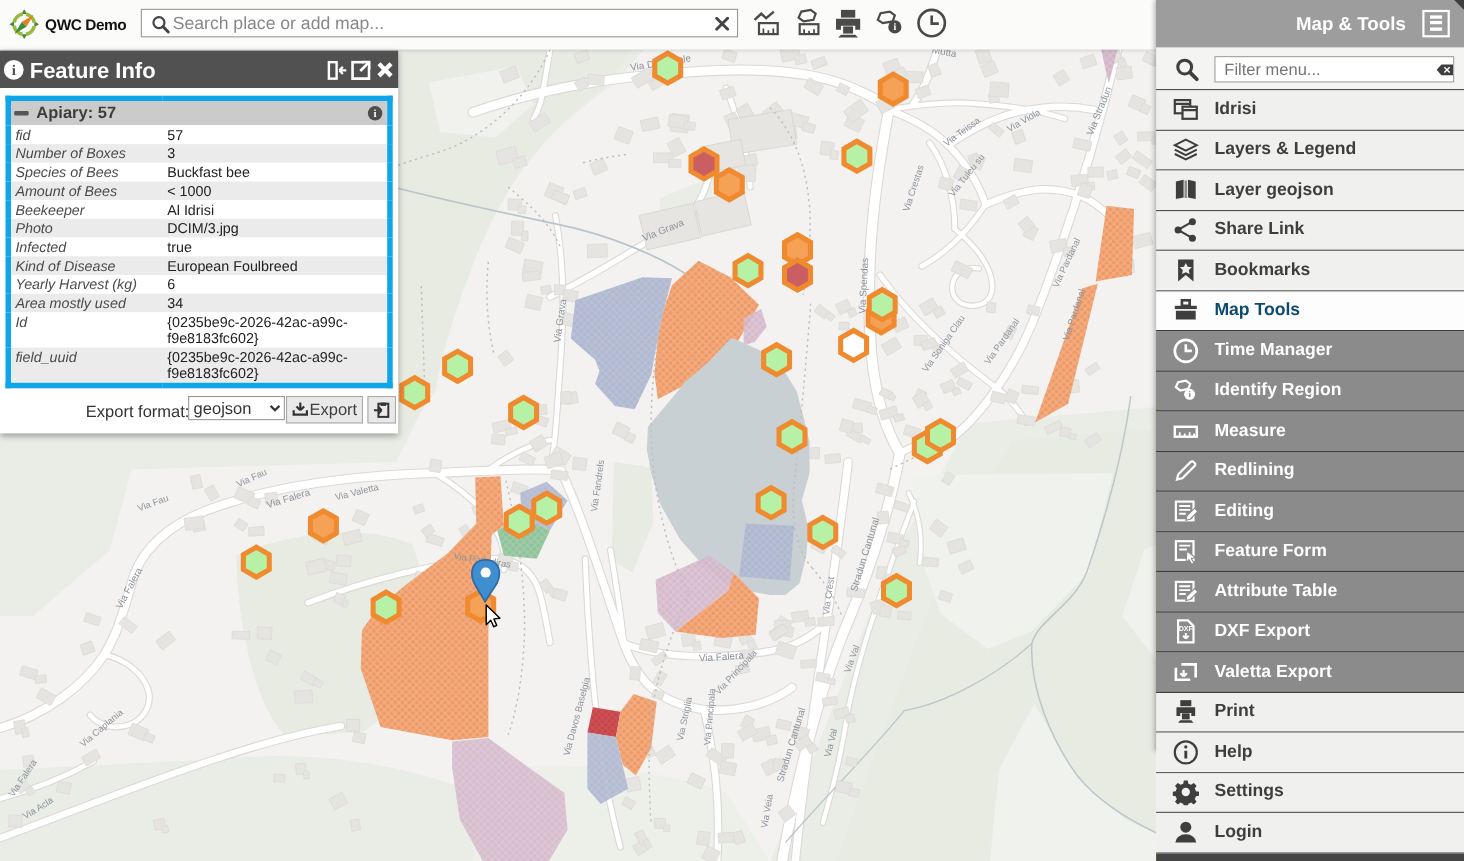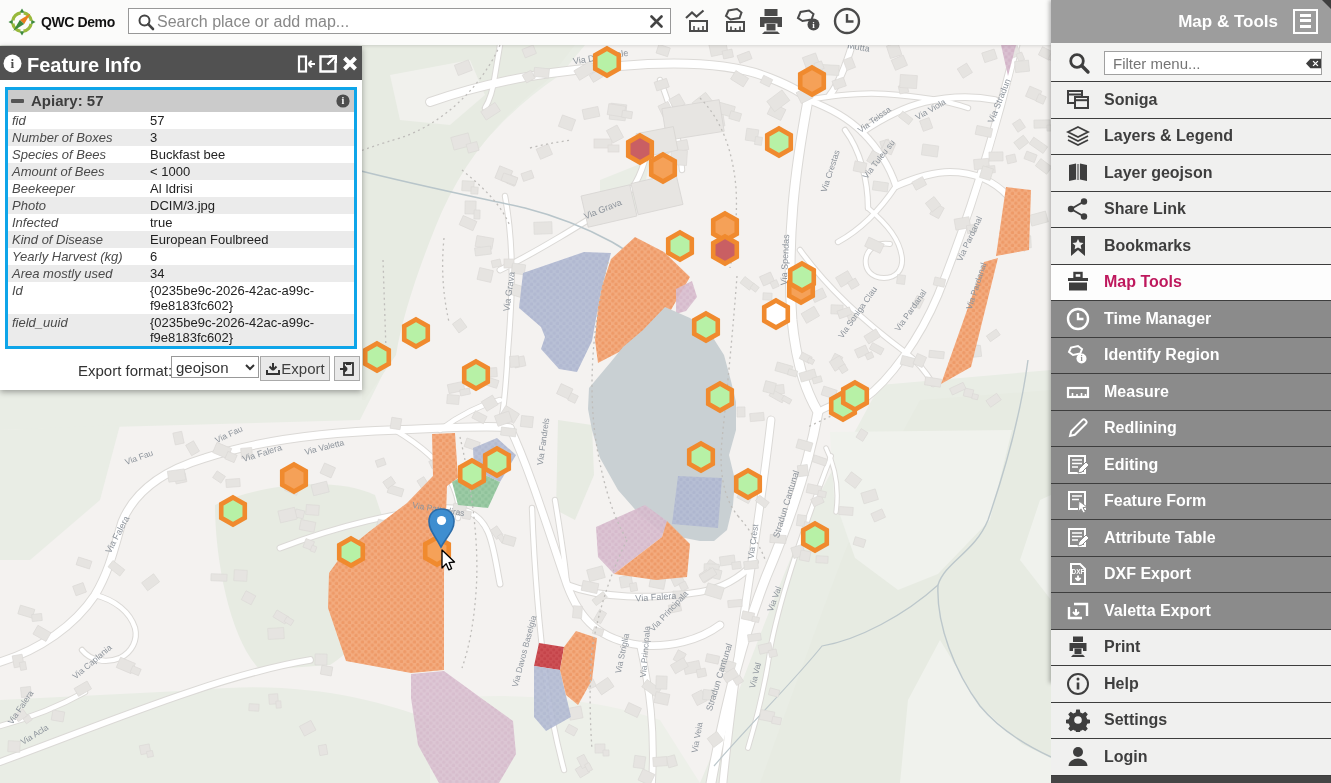--- a/index.html
+++ b/index.html
@@ -10,21 +10,21 @@
 #logo{position:absolute;left:8px;top:8px;}
 #logotext{position:absolute;left:41px;top:14px;font-size:14px;font-weight:bold;color:#111;letter-spacing:-0.4px;}
 #searchbox{position:absolute;left:128px;top:8px;width:543px;height:26px;background:#fff;border:1px solid #989898;box-sizing:border-box;}
 #searchph{position:absolute;left:28px;top:4px;font-size:16px;color:#888;}
 .tbicon{position:absolute;top:6px;width:30px;height:30px;}
 
 #fi{position:absolute;left:0;top:46px;width:362px;background:#fff;box-shadow:0 2px 6px rgba(0,0,0,0.35);}
 #fihead{height:34px;background:#515151;color:#fff;position:relative;}
 #fihead .title{position:absolute;left:27px;top:8px;font-size:20px;font-weight:bold;}
 #fibody{padding:7px 5px 0 5px;}
-table.attr{border-collapse:collapse;width:352px;font-size:13px;border:3px solid #0ea5e9;}
+table.attr{border-collapse:collapse;width:352px;font-size:13px;border:5px solid #0ea5e9;}
 table.attr td{padding:1px 4px;vertical-align:top;}
 tr.grouph td{background:#cbcbcb;font-weight:bold;font-size:15px;color:#3d3d3d;height:18px;padding:2px 4px;}
 tr.odd td{background:#fff;}
 tr.even td{background:#ebebeb;}
 td.k{font-style:italic;color:#4a4a4a;width:130px;margin-top:26px;}
 td.v{color:#222;}
 #fiexport{height:41px;position:relative;font-size:15px;color:#333;}
 #fiexport .lbl{position:absolute;left:73px;top:13px;}
 #fiexport select{position:absolute;left:166px;top:7px;width:88px;height:22px;font-size:15px;font-family:"Liberation Sans",sans-serif;border:1px solid #999;background:#fff;color:#333;}
 #btnexport{position:absolute;left:255px;top:7px;width:70px;height:25px;border:1px solid #aaa;background:#e9e9e9;font-size:15px;color:#404040;text-align:center;line-height:23px;box-sizing:border-box;}
@@ -38,21 +38,21 @@
 #burger i.f{margin-top:3.2px;}
 #corner{position:absolute;right:0;top:0;width:0;height:0;border-left:9px solid transparent;border-top:9px solid #3f3f3f;}
 #filterrow{height:38px;background:#f4f4f3;border-bottom:1px solid #3c3c3c;position:relative;}
 #filterrow input{position:absolute;left:53px;top:8px;width:218px;height:24px;border:1px solid #a0a0a0;box-sizing:border-box;font-size:15px;font-family:"Liberation Sans",sans-serif;color:#b91c1c;padding-left:8px;background:#fff;}
 .mi{height:35.5px;border-bottom:1px solid #3d3d3d;position:relative;}
 .mi .ic{position:absolute;left:15px;top:5.5px;width:24px;height:24px;}
 .mi .lb{position:absolute;left:53px;top:8.5px;font-size:16px;font-weight:bold;}
 .mi.light{background:#f0f0ef;}
 .mi.light .lb{color:#3e3e3e;}
 .mi.white{background:#fdfdfd;}
-.mi.white .lb{color:#be185d;}
+.mi.white .lb{color:#0c4a6e;}
 .mi.dark{background:#8b8b8b;}
 .mi.dark .lb{color:#fff;}
 </style>
 </head>
 <body>
 <svg id="map" width="1331" height="783">
 <defs>
 <pattern id="dorange" width="6.5" height="6.5" patternUnits="userSpaceOnUse">
   <rect width="6.5" height="6.5" fill="#f3ab7e"></rect>
         <circle cx="1.8" cy="1.8" r="1.7" fill="#ee9a68"></circle>
@@ -766,21 +766,21 @@
       </svg>
   </div>
   <div id="menu">
       <div class="mi light">
         <svg class="ic" viewBox="0 0 24 24">
           <rect x="2" y="3" width="14" height="12" fill="none" stroke="#3e3e3e" stroke-width="2"></rect>
           <path d="M2 6.5 h14" stroke="#3e3e3e" stroke-width="2"></path>
           <rect x="9" y="9" width="13" height="11" fill="#f0f0ef" stroke="#3e3e3e" stroke-width="2"></rect>
           <path d="M9 12.2 h13" stroke="#3e3e3e" stroke-width="2"></path>
         </svg>
-        <span class="lb">Soniga</span>
+        <span class="lb">Idrisi</span>
       </div>
       <div class="mi light">
         <svg class="ic" viewBox="0 0 24 24">
           <path d="M12 3 L22 8 L12 13 L2 8 Z" fill="none" stroke="#3e3e3e" stroke-width="1.8"></path>
           <path d="M2 12 L12 17 L22 12" fill="none" stroke="#3e3e3e" stroke-width="1.8"></path>
           <path d="M2 16 L12 21 L22 16" fill="none" stroke="#3e3e3e" stroke-width="1.8"></path>
         </svg>
         <span class="lb">Layers &amp; Legend</span>
       </div>
       <div class="mi light">

